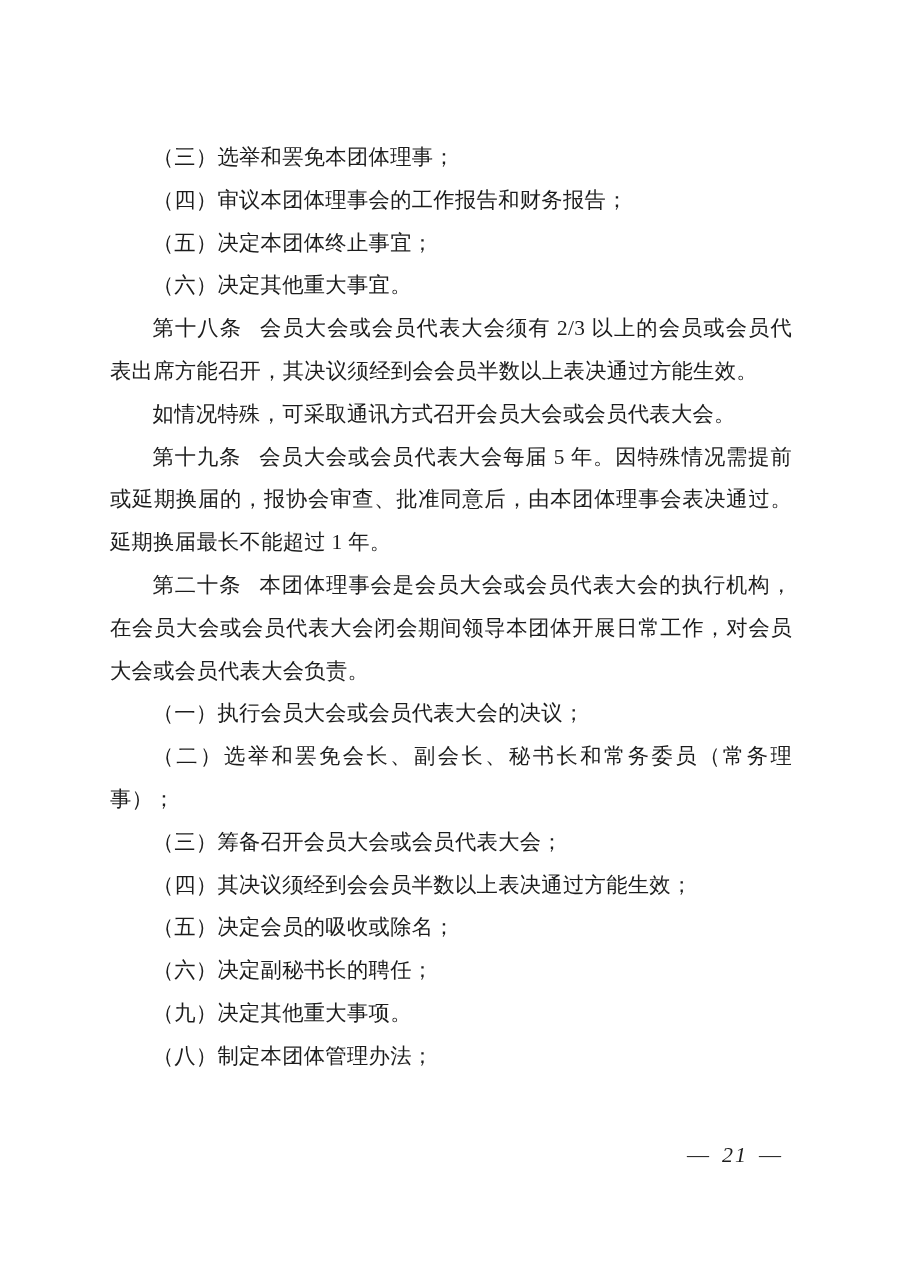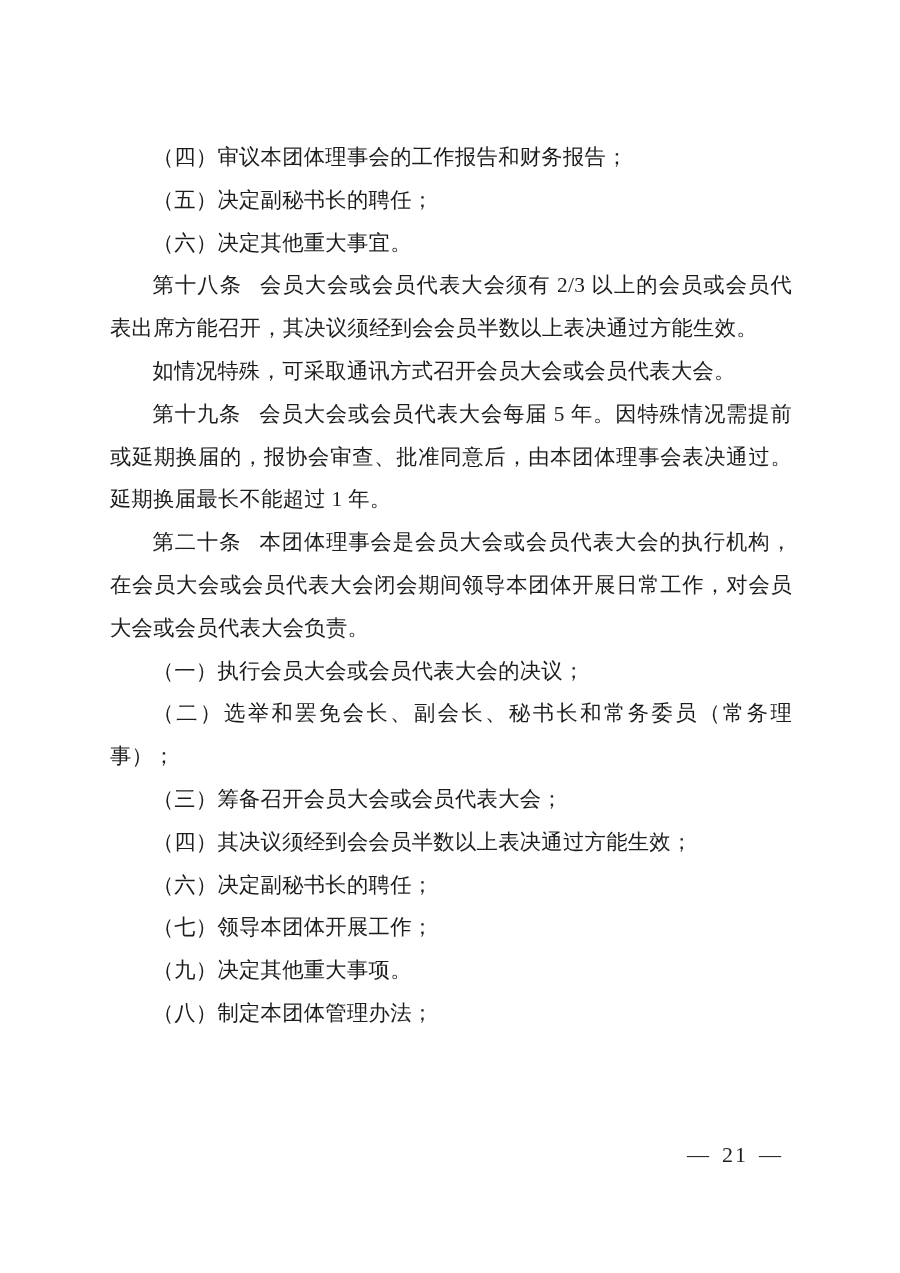--- a/index.html
+++ b/index.html
@@ -47,40 +47,42 @@
     color: #1c1c1c;
     white-space: nowrap;
   }
   .footer .dash {
     display: inline-block;
     padding: 0 7px;
   }
   .footer .num {
     display: inline-block;
     padding: 0 4px;
+    font-style: italic;
   }
 </style>
 </head>
 <body>
 
 <main class="page">
   <section class="content">
 
+  <p class="para"><span>（三）选举和罢免本团体理事；</span></p>
       <p class="para"><span>（四）审议本团体理事会的工作报告和财务报告；</span></p>
-      <p class="para"><span>（五）决定副秘书长的聘任；</span></p>
+      <p class="para"><span>（五）决定本团体终止事宜；</span></p>
       <p class="para"><span>（六）决定其他重大事宜。</span></p>
       <p class="para"><b class="article-label">第十八条</b><span>会员大会或会员代表大会须有 2/3 以上的会员或会员代表出席方能召开，其决议须经到会会员半数以上表决通过方能生效。</span></p>
       <p class="para"><span>如情况特殊，可采取通讯方式召开会员大会或会员代表大会。</span></p>
       <p class="para"><b class="article-label">第十九条</b><span>会员大会或会员代表大会每届 5 年。因特殊情况需提前或延期换届的，报协会审查、批准同意后，由本团体理事会表决通过。延期换届最长不能超过 1 年。</span></p>
       <p class="para"><b class="article-label">第二十条</b><span>本团体理事会是会员大会或会员代表大会的执行机构，在会员大会或会员代表大会闭会期间领导本团体开展日常工作，对会员大会或会员代表大会负责。</span></p>
       <p class="para"><span>（一）执行会员大会或会员代表大会的决议；</span></p>
       <p class="para"><span>（二）选举和罢免会长、副会长、秘书长和常务委员（常务理事）；</span></p>
       <p class="para"><span>（三）筹备召开会员大会或会员代表大会；</span></p>
       <p class="para"><span>（四）其决议须经到会会员半数以上表决通过方能生效；</span></p>
+      <p class="para"><span>（五）决定会员的吸收或除名；</span></p>
       <p class="para"><span>（六）决定副秘书长的聘任；</span></p>
-      <p class="para"><span>（七）领导本团体开展工作；</span></p>
       <p class="para"><span>（九）决定其他重大事项。</span></p>
       <p class="para"><span>（八）制定本团体管理办法；</span></p>
     </section>
   <div class="footer">
     <span class="dash">—</span><span class="num">21</span><span class="dash">—</span>
   </div>
 </main>
 
 </body></html>

